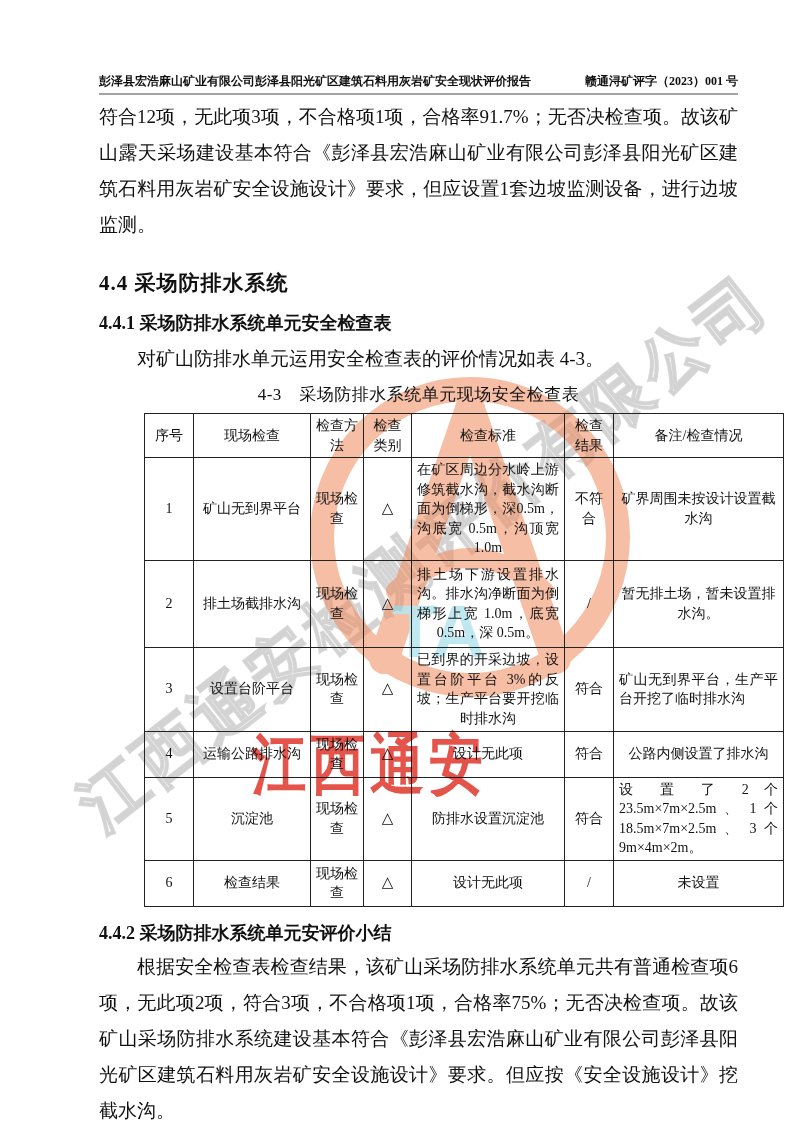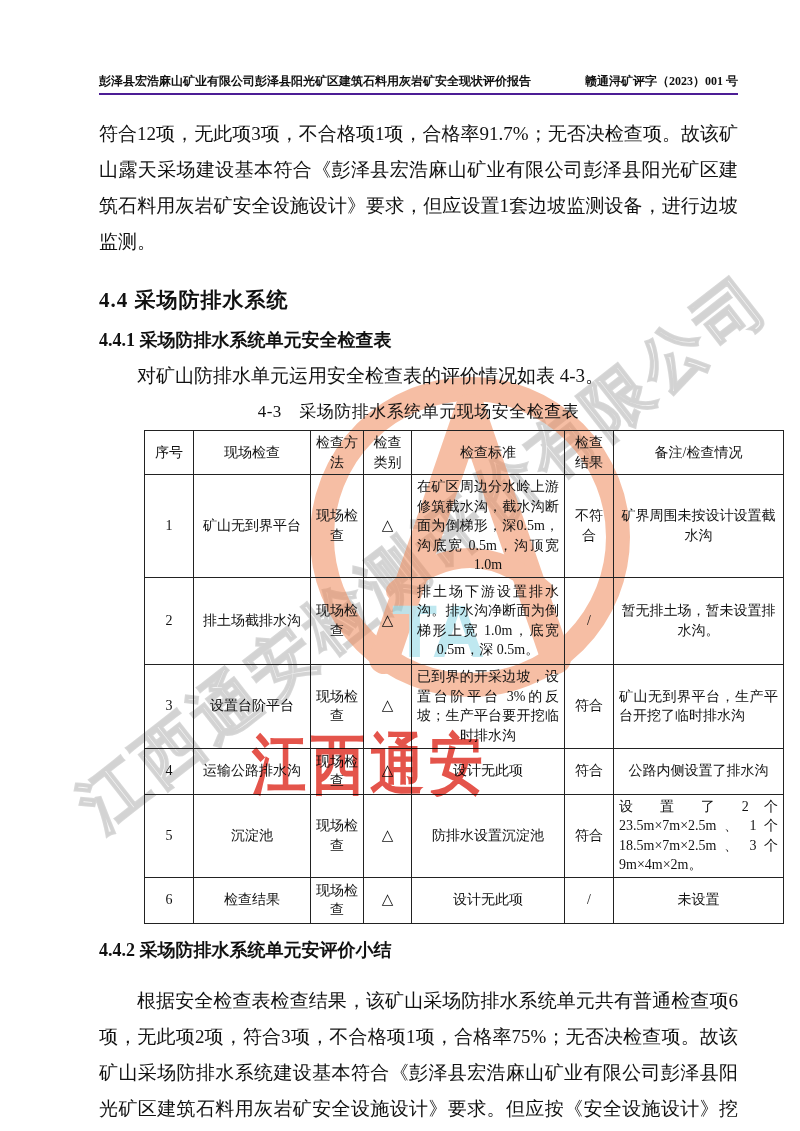--- a/index.html
+++ b/index.html
@@ -20,27 +20,27 @@
     padding: 73px 62px 0 99px;
   }
   
   .doc-header {
     display: flex;
     justify-content: space-between;
     align-items: flex-end;
     gap: 18px;
     font-size: 12px;
     font-weight: bold;
-    border-bottom: 2px solid #4c1d95;
+    border-bottom: 2px solid #a3a3a3;
     padding-bottom: 3px;
     white-space: nowrap;
   }
   
   .body-par {
-    margin-top: 21px;
+    margin-top: 4px;
     font-size: 19px;
     line-height: 36px;
     text-align: justify;
     font-family: Liberation Serif, serif;
   }
   .body-par.indent { text-indent: 2em; }
   .h2 {
     margin-top: 26px;
     font-size: 21px;
     font-weight: bold;

